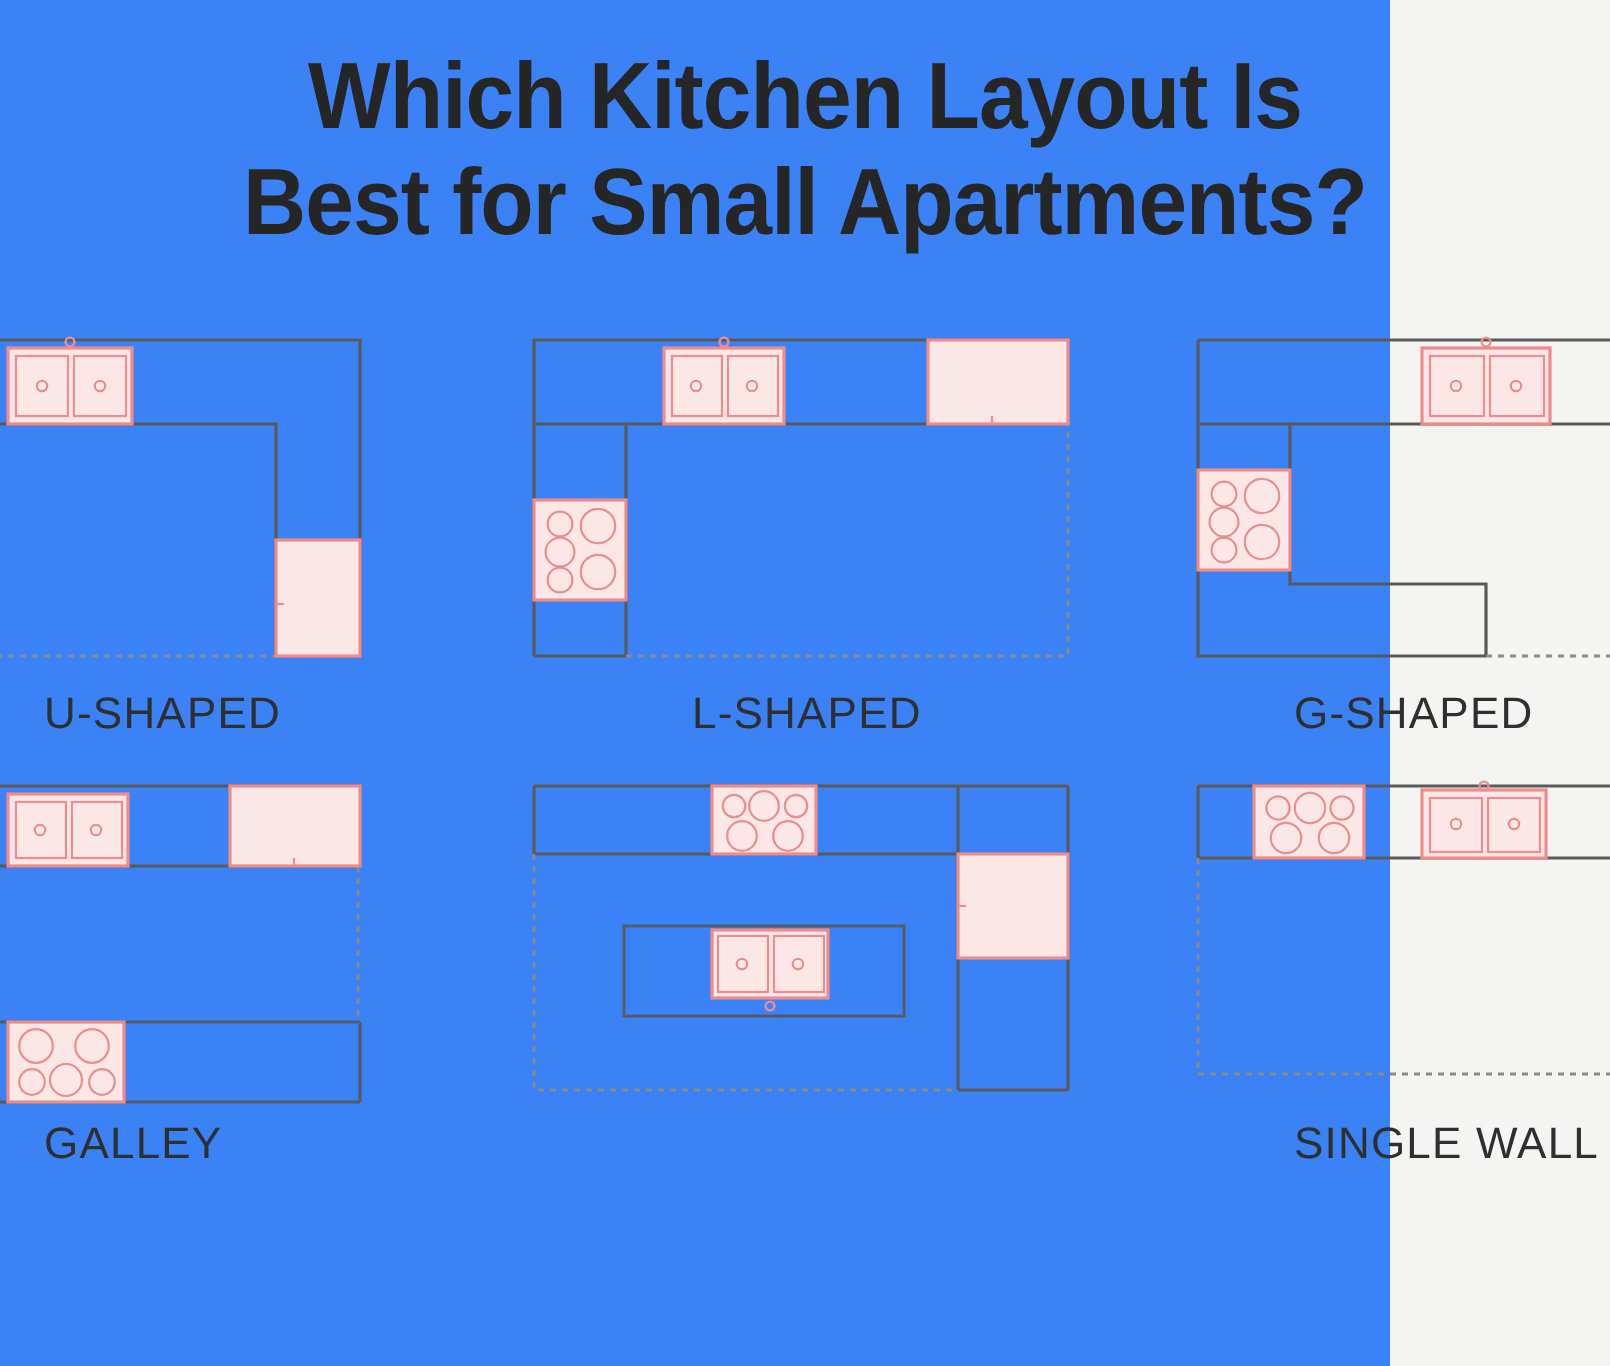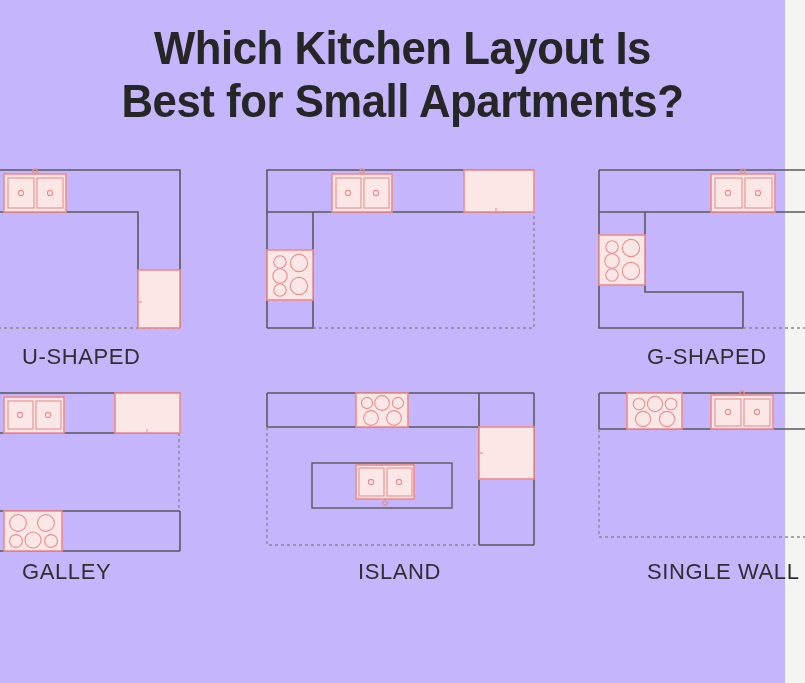--- a/index.html
+++ b/index.html
@@ -10,24 +10,24 @@
   }
   body {
     width: 805px;
     height: 683px;
     overflow: hidden;
     font-family: "Liberation Sans", "DejaVu Sans", sans-serif;
     color: #2b2b2b;
     position: relative;
   }
   #infographic {
-    width: 785px;
+    width: 695px;
     height: 683px;
     position: relative;
-    background: #c4b5fd;
+    background: #3b82f6;
   }
 
   
   .title-block {
     position: absolute;
     top: 22px;
     left: 0;
     width: 805px;
     text-align: center;
     line-height: 1.12;
@@ -149,20 +149,21 @@
 
         <g>
           <rect x="9" y="90" width="46" height="50" fill="#fbe7e6" stroke="#f08b8b" stroke-width="1.6"></rect>
           <circle cx="22" cy="102" r="6.2" fill="none" stroke="#e98f8f" stroke-width="1.1"></circle>
           <circle cx="41" cy="103" r="8.6" fill="none" stroke="#e98f8f" stroke-width="1.1"></circle>
           <circle cx="22" cy="116" r="7.2" fill="none" stroke="#e98f8f" stroke-width="1.1"></circle>
           <circle cx="22" cy="130" r="6.2" fill="none" stroke="#e98f8f" stroke-width="1.1"></circle>
           <circle cx="41" cy="126" r="8.6" fill="none" stroke="#e98f8f" stroke-width="1.1"></circle>
         </g>
       </svg>
+      <div class="cell-label label-c1">L-SHAPED</div>
     </div>
 
     <div class="cell cell-r0 cell-c2">
       <svg class="diagram" viewBox="0 0 270 180">
         <g fill="none" stroke="#5a5a5a" stroke-width="1.6">
           <path d="M 24 10 L 262 10"></path>
           <path d="M 24 10 L 24 168 L 168 168"></path>
           <path d="M 24 52 L 70 52"></path>
           <path d="M 70 52 L 70 132 L 168 132 L 168 168"></path>
           <path d="M 70 52 L 262 52"></path>
@@ -267,21 +268,20 @@
 
         <g>
           <rect x="98" y="80" width="58" height="34" fill="#fbe7e6" stroke="#f08b8b" stroke-width="1.6"></rect>
           <rect x="101" y="83" width="25" height="28" fill="none" stroke="#e98f8f" stroke-width="1.1"></rect>
           <rect x="129" y="83" width="25" height="28" fill="none" stroke="#e98f8f" stroke-width="1.1"></rect>
           <circle cx="113" cy="97" r="2.6" fill="none" stroke="#e98f8f" stroke-width="1.1"></circle>
           <circle cx="141" cy="97" r="2.6" fill="none" stroke="#e98f8f" stroke-width="1.1"></circle>
           <circle cx="127" cy="118" r="2.2" fill="none" stroke="#e98f8f" stroke-width="1.2"></circle>
         </g>
       </svg>
-      <div class="cell-label label-c1">ISLAND</div>
     </div>
 
     <div class="cell cell-r1 cell-c2">
       <svg class="diagram" viewBox="0 0 270 170">
         <g fill="none" stroke="#5a5a5a" stroke-width="1.6">
           <path d="M 24 8 L 262 8"></path>
           <path d="M 24 8 L 24 44"></path>
           <path d="M 24 44 L 262 44"></path>
         </g>
         <path d="M 24 44 L 24 152 L 262 152" fill="none" stroke="#8a8a8a" stroke-width="1.4" stroke-dasharray="3 3"></path>

